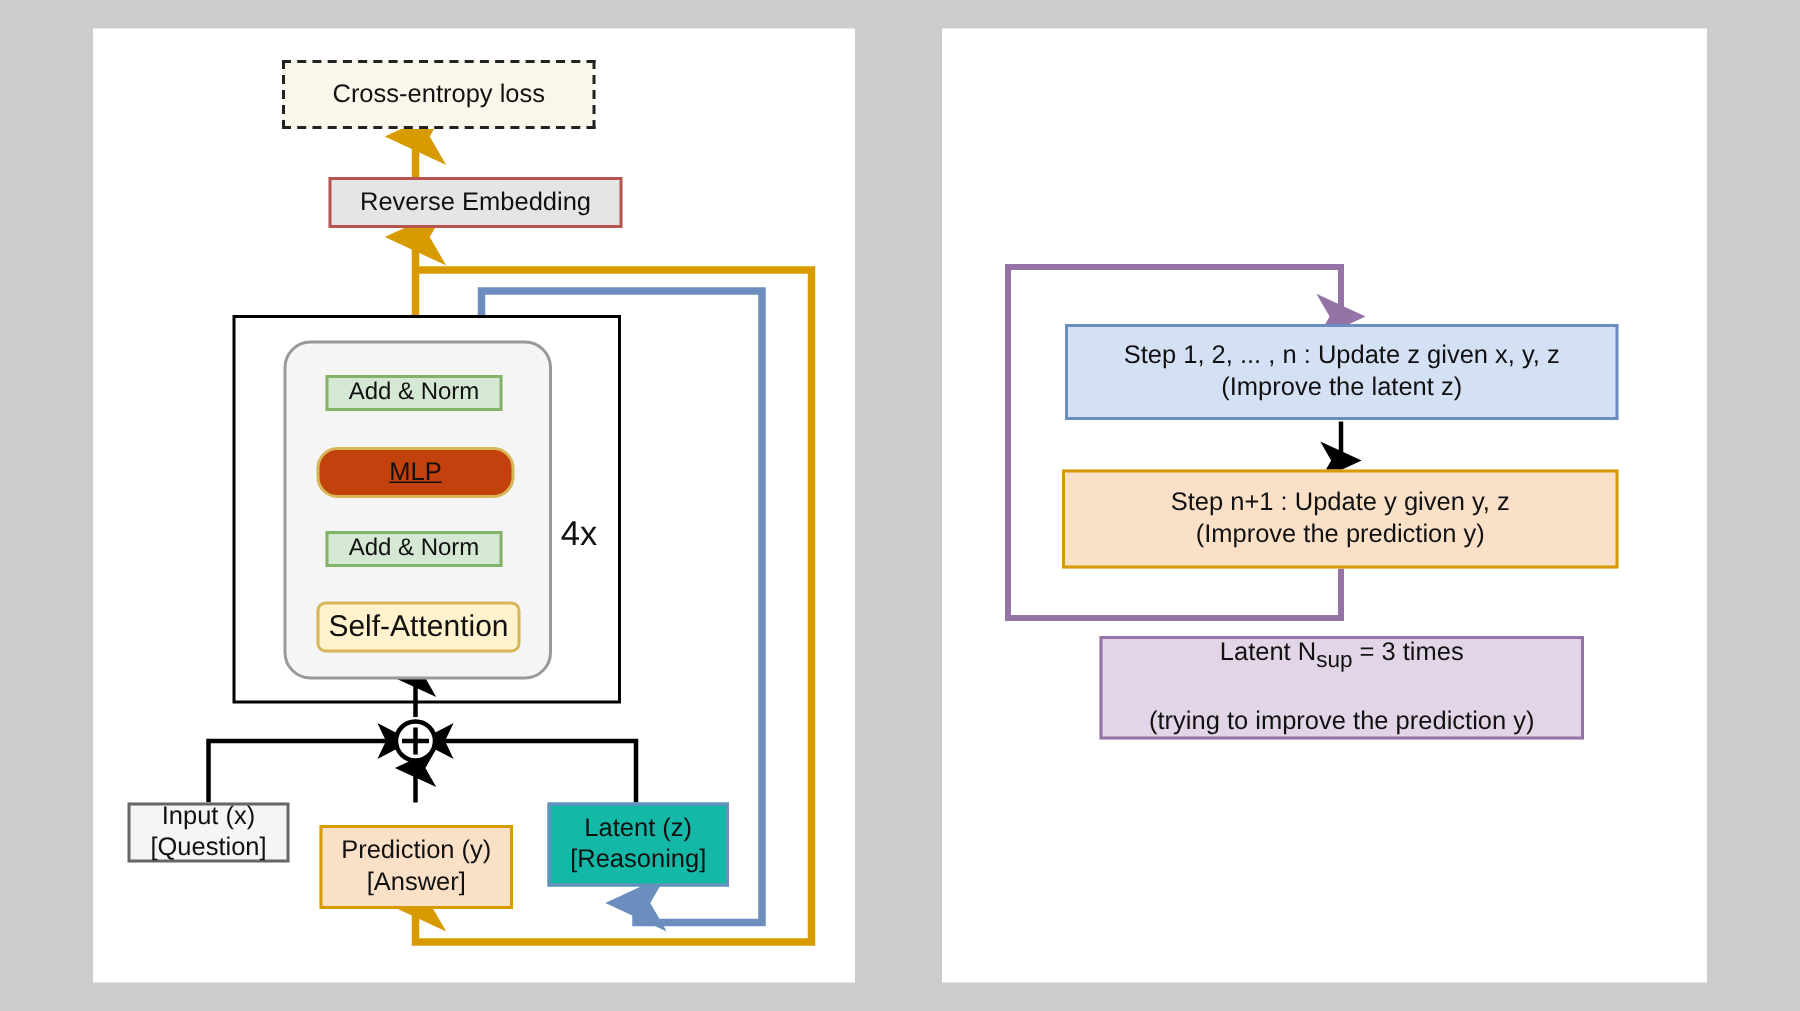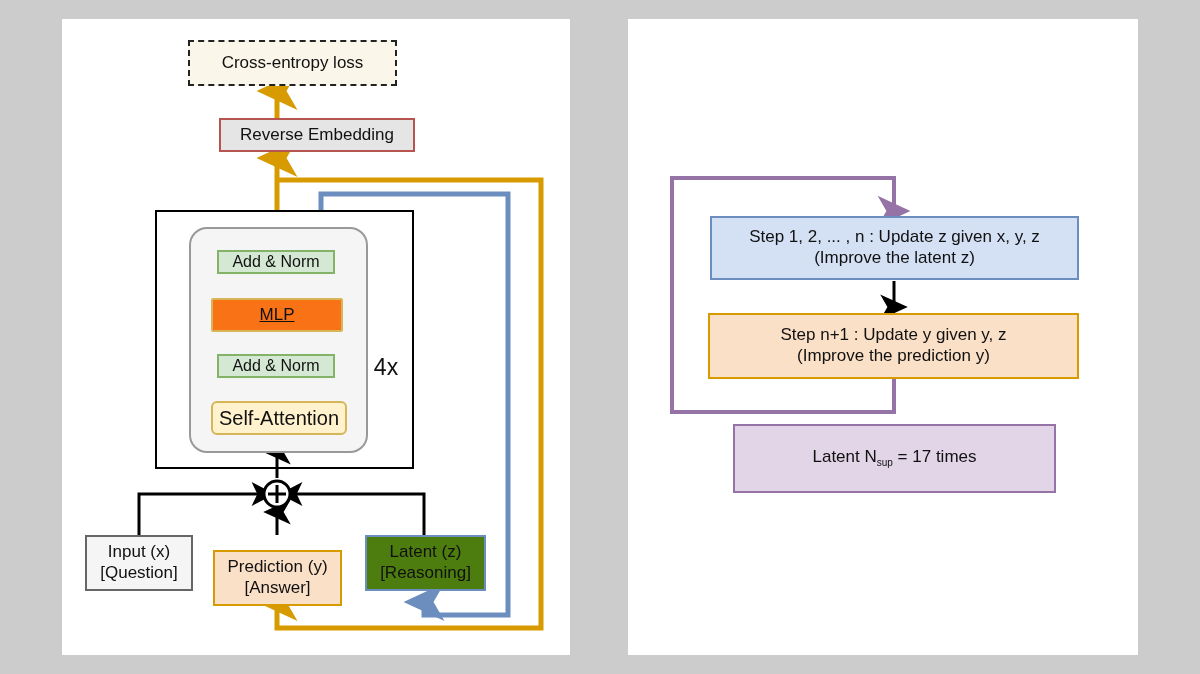--- a/index.html
+++ b/index.html
@@ -69,60 +69,59 @@
     border-radius: 18px;
   }
   #addnorm1 {
     left: 217px; top: 250px; width: 118px; height: 24px;
     background: #d5e8d4;
     border: 2px solid #82b366;
     font-size: 16px;
   }
   #mlp {
     left: 211px; top: 298px; width: 132px; height: 34px;
-    background: #f97316;
+    background: #c2410c;
     border: 2px solid #d6b656;
-    border-radius: 2px;
+    border-radius: 14px;
     font-size: 17px;
     text-decoration: underline;
   }
   #addnorm2 {
     left: 217px; top: 354px; width: 118px; height: 24px;
     background: #d5e8d4;
     border: 2px solid #82b366;
     font-size: 16px;
   }
   #selfattn {
     left: 211px; top: 401px; width: 136px; height: 34px;
     background: #fff2cc;
     border: 2px solid #d6b656;
     border-radius: 6px;
     font-size: 20px;
   }
   #repeat-label {
     left: 362px; top: 340px; width: 48px; height: 30px;
     background: transparent;
     font-size: 23px;
-    margin-top: 12px;
   }
   #input-x {
-    left: 85px; top: 535px; width: 108px; height: 56px;
+    left: 85px; top: 535px; width: 108px; height: 40px;
     background: #f5f5f5;
     border: 2px solid #666666;
     font-size: 17px;
   }
   #prediction-y {
     left: 213px; top: 550px; width: 129px; height: 56px;
     background: #fbe0c8;
     border: 2px solid #d79b00;
     font-size: 17px;
   }
   #latent-z {
     left: 365px; top: 535px; width: 121px; height: 56px;
-    background: #4d7c0f;
+    background: #14b8a6;
     border: 2px solid #6c8ebf;
     font-size: 17px;
   }
 
   
   #step-n {
     left: 710px; top: 216px; width: 369px; height: 64px;
     background: #d4e1f5;
     border: 2px solid #6c8ebf;
     font-size: 17px;
@@ -132,21 +131,21 @@
     background: #fbe0c8;
     border: 2px solid #d79b00;
     font-size: 17px;
   }
   #applied {
     left: 733px; top: 424px; width: 323px; height: 69px;
     background: #e1d5e7;
     border: 2px solid #9673a6;
     font-size: 17px;
   }
-  #applied .sub { font-size: 10px; vertical-align: sub; }
+  #applied .sub { font-size: 15px; vertical-align: sub; }
 </style>
 </head>
 <body>
 
 <div id="root">
 
   <div class="panel" id="panel-left"></div>
   <div class="panel" id="panel-right"></div>
 
   <svg class="svg-layer" viewBox="0 0 1200 674" width="1200" height="674" xmlns="http://www.w3.org/2000/svg">
@@ -233,17 +232,18 @@
   <div class="node" id="latent-z">Latent (z)
 [Reasoning]</div>
 
   <div class="node" id="step-n">Step 1, 2, ... , n : Update z given x, y, z
 (Improve the latent z)</div>
   <div class="node" id="step-n1">Step n+1 : Update y given y, z
 (Improve the prediction y)</div>
 
   <div class="node" id="applied">
     <div>
-      <div><span>Latent N</span><span class="sub">sup</span><span> = 17 times</span></div>
+      <div><span>Latent N</span><span class="sub">sup</span><span> = 3 times</span></div>
+      <div>(trying to improve the prediction y)</div>
     </div>
   </div>
 
 </div>
 
 </body></html>

